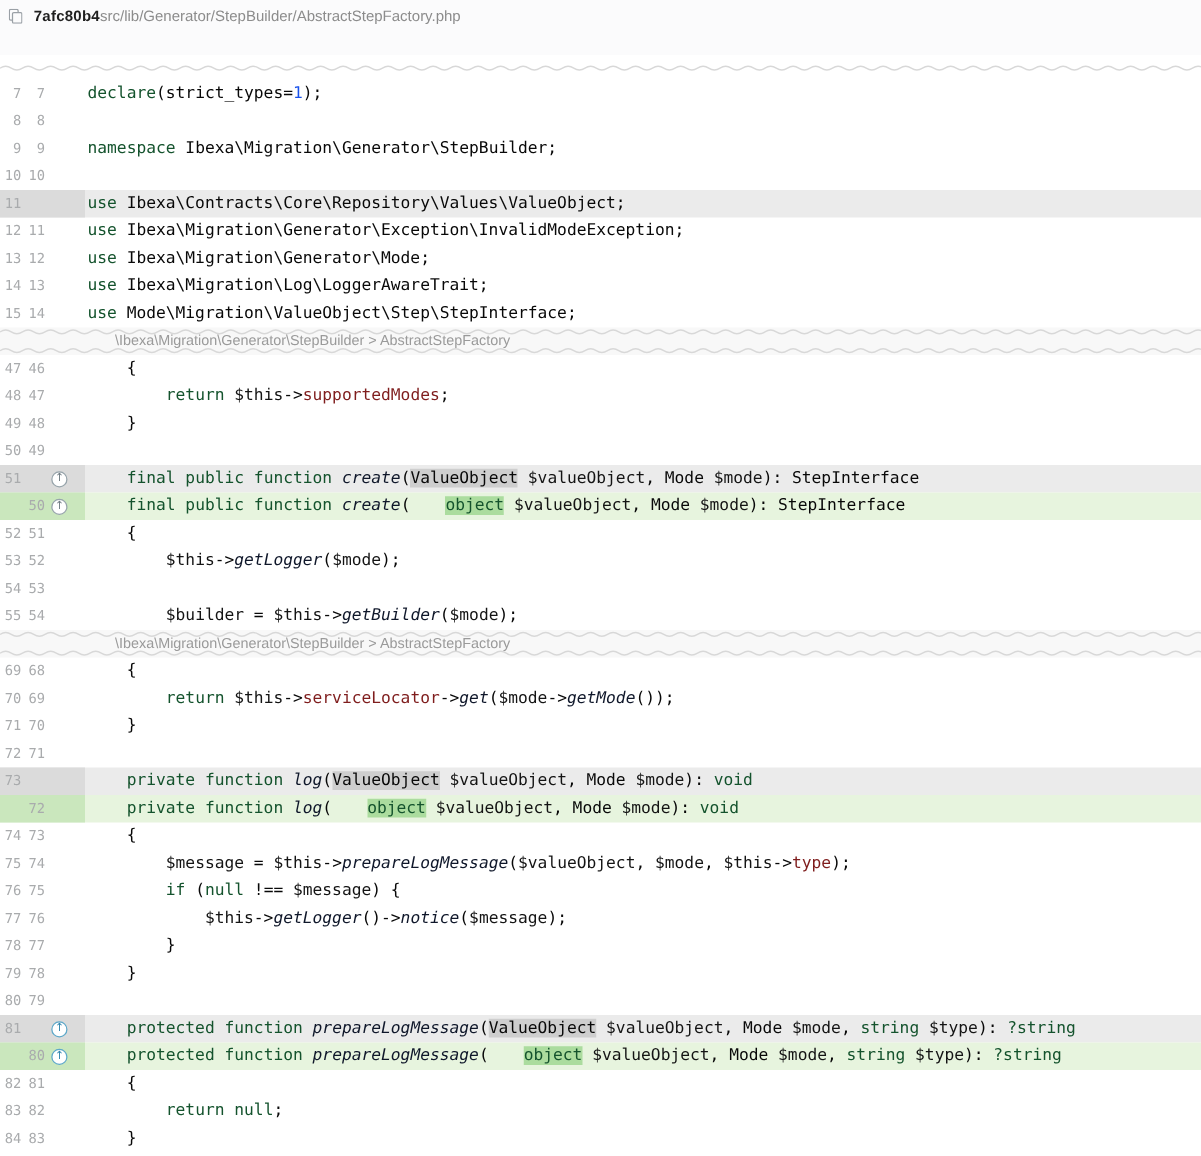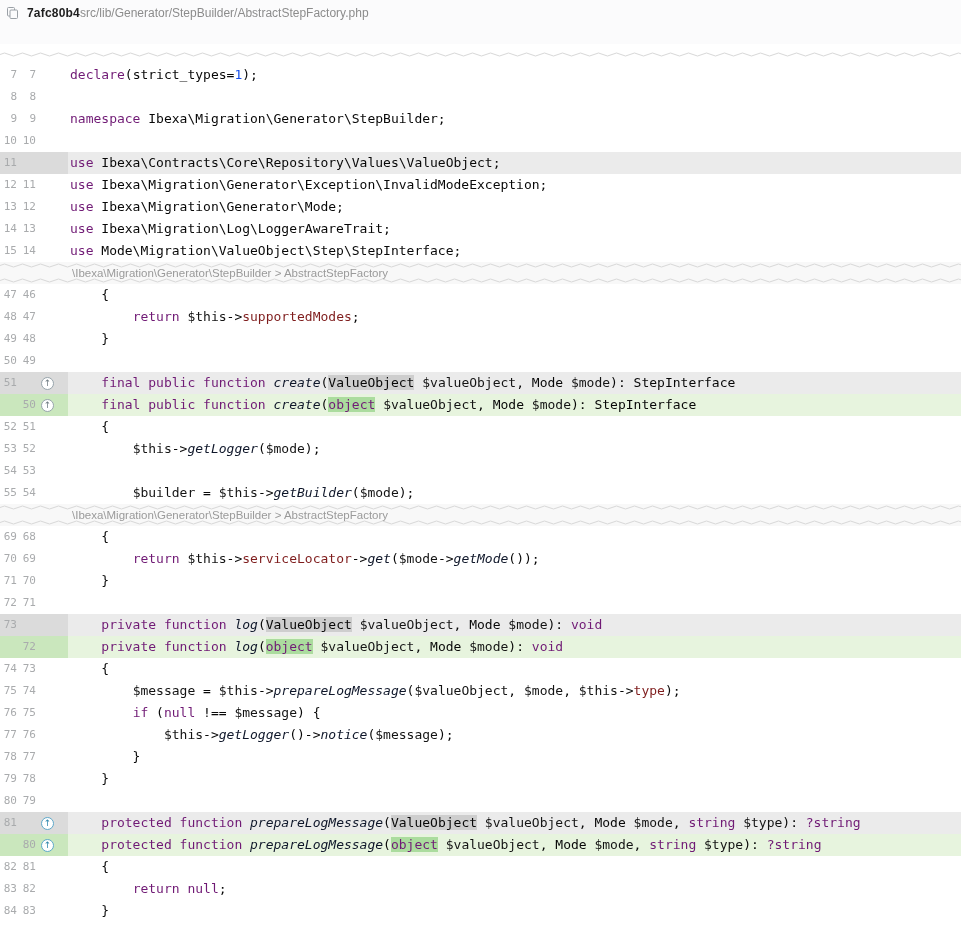--- a/index.html
+++ b/index.html
@@ -16,21 +16,21 @@
   .hash{font-size:12px;color:#1f1f1f;font-weight:700;margin-left:8px;letter-spacing:.2px;}
   .fpath{font-size:12px;color:#8c8c8c;margin-left:0;}
   
   .sep{position:relative;background:#F8F8F8;height:22px;}
   .sep-top{height:20px;background:#ffffff;}
   .wave{position:absolute;left:0;display:block;}
   .w-top{top:0;}
   .w-bot{bottom:0;}
   .sep-top .wave{top:7px;}
   .sep-label{
-    position:absolute;left:72px;top:50%;transform:translateY(-50%);
+    position:absolute;left:92px;top:50%;transform:translateY(-50%);
     font-family:"Liberation Sans","DejaVu Sans",sans-serif;
     font-size:11.5px;color:#9a9a9a;white-space:pre;
   }
   
   #diff-body{background:#ffffff;}
   .row{display:flex;height:22px;line-height:22px;font-size:13px;white-space:pre;}
   .gut{flex:0 0 68px;display:flex;align-items:center;color:#A9ABAD;font-size:11px;}
   .num{display:inline-block;text-align:right;}
   .num.o{width:17px;}
   .num.n{width:17px;margin-left:2px;}
@@ -40,23 +40,23 @@
     font-family:"DejaVu Sans",sans-serif;flex:0 0 13px;
   }
   .gicon.override{color:#6F7B82;border:1px solid #97A4AB;background:#ffffff;}
   .gicon.implement{color:#2E86AD;border:1px solid #5EA8C9;background:#ffffff;}
   .code{flex:1;padding-left:2px;}
   .row.del{background:#EBEBEB;}
   .row.del .gut{background:#DBDBDB;}
   .row.del .hl{background:#CECECE;}
   .row.add{background:#E7F4DE;}
   .row.add .gut{background:#CAE7BD;}
-  .row.add .hl{background:#ABDC9E;}
+  .row.add .hl{background:#ABDC9E;margin-left:28px;}
   
-  .tk-kw{color:#701a75;}
+  .tk-kw{color:#14532d;}
   .tk-nm{color:#1750EB;}
   .tk-fn{color:#0f172a;font-style:italic;}
   .tk-fd{color:#7f1d1d;}
   .tk-vr{color:#141414;}
   .tk-tx{color:#080808;}
 </style>
 </head>
 <body>
 
 <div class="app">

